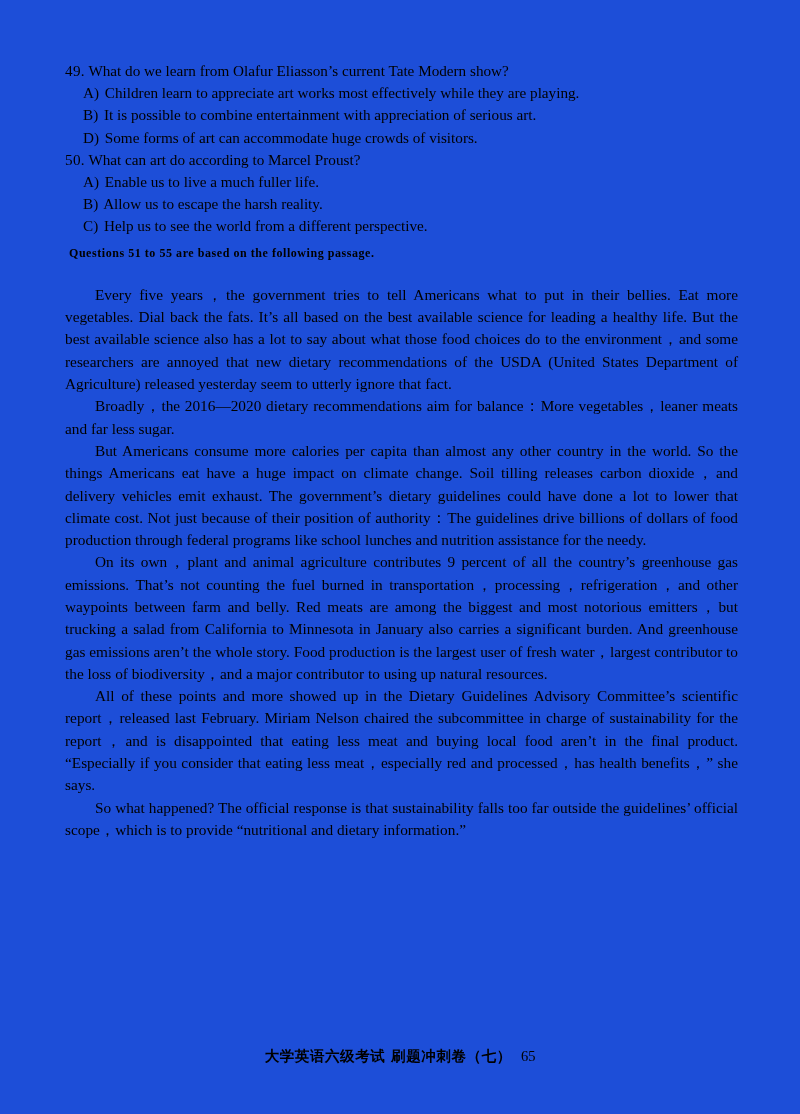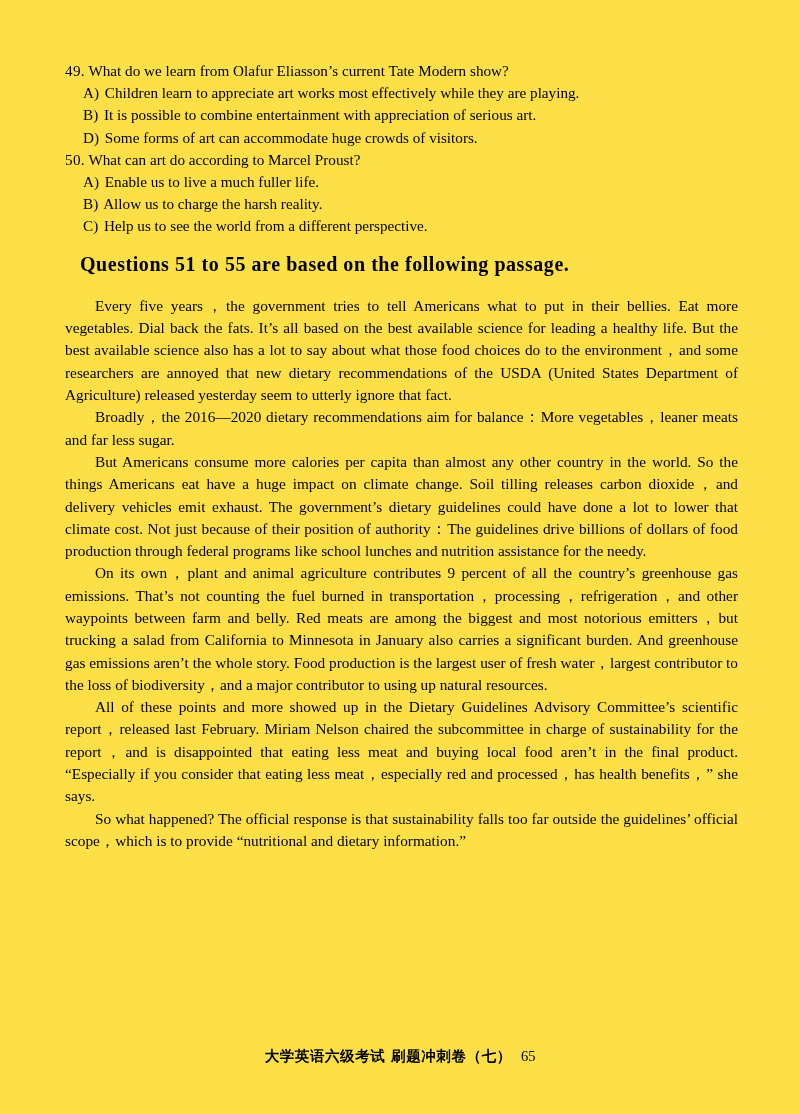--- a/index.html
+++ b/index.html
@@ -8,21 +8,21 @@
     background: #ffffff;
   }
   body {
     font-family: "Liberation Serif", "DejaVu Serif", serif;
     color: #000000;
   }
   .page {
     position: relative;
     width: 800px;
     height: 1114px;
-    background: #fde047;
+    background: #1d4ed8;
     overflow: hidden;
     box-sizing: border-box;
   }
   .content {
     position: absolute;
     left: 65px;
     top: 60px;
     width: 673px;
   }
 
@@ -60,24 +60,24 @@
 
   
   .passage-heading {
     font-size: 15.2px;
     line-height: 22.2px;
     font-weight: bold;
     margin: 0;
     white-space: nowrap;
   }
   .questions-range {
-    font-size: 20px;
+    font-size: 12px;
     line-height: 22.2px;
     font-weight: bold;
-    margin: 15px;
+    margin: 4px;
     white-space: nowrap;
     letter-spacing: 0.55px;
   }
 
   
   .passage-body {
     margin-top: 20px;
   }
   .para {
     font-size: 15.3px;
@@ -125,21 +125,21 @@
         <li class="q-option"><span class="opt-letter">A)</span> <span>Children learn to appreciate art works most effectively while they are playing.</span></li>
         <li class="q-option"><span class="opt-letter">B)</span> <span>It is possible to combine entertainment with appreciation of serious art.</span></li>
         <li class="q-option"><span class="opt-letter">D)</span> <span>Some forms of art can accommodate huge crowds of visitors.</span></li>
       </ul>
     </div>
 
     <div class="question-block">
       <div class="q-stem"><span class="q-num">50.</span> <span>What can art do according to Marcel Proust?</span></div>
       <ul class="q-options">
         <li class="q-option"><span class="opt-letter">A)</span> <span>Enable us to live a much fuller life.</span></li>
-        <li class="q-option"><span class="opt-letter">B)</span> <span>Allow us to charge the harsh reality.</span></li>
+        <li class="q-option"><span class="opt-letter">B)</span> <span>Allow us to escape the harsh reality.</span></li>
         <li class="q-option"><span class="opt-letter">C)</span> <span>Help us to see the world from a different perspective.</span></li>
       </ul>
     </div>
 
     <div class="questions-range">Questions 51 to 55 are based on the following passage.</div>
 
     <div class="passage-body">
       <p class="para">Every five years，the government tries to tell Americans what to put in their bellies. Eat more vegetables. Dial back the fats. It’s all based on the best available science for leading a healthy life. But the best available science also has a lot to say about what those food choices do to the environment，and some researchers are annoyed that new dietary recommendations of the USDA (United States Department of Agriculture) released yesterday seem to utterly ignore that fact.</p>
       <p class="para">Broadly，the 2016—2020 dietary recommendations aim for balance：More vegetables，leaner meats and far less sugar.</p>
       <p class="para">But Americans consume more calories per capita than almost any other country in the world. So the things Americans eat have a huge impact on climate change. Soil tilling releases carbon dioxide，and delivery vehicles emit exhaust. The government’s dietary guidelines could have done a lot to lower that climate cost. Not just because of their position of authority：The guidelines drive billions of dollars of food production through federal programs like school lunches and nutrition assistance for the needy.</p>

